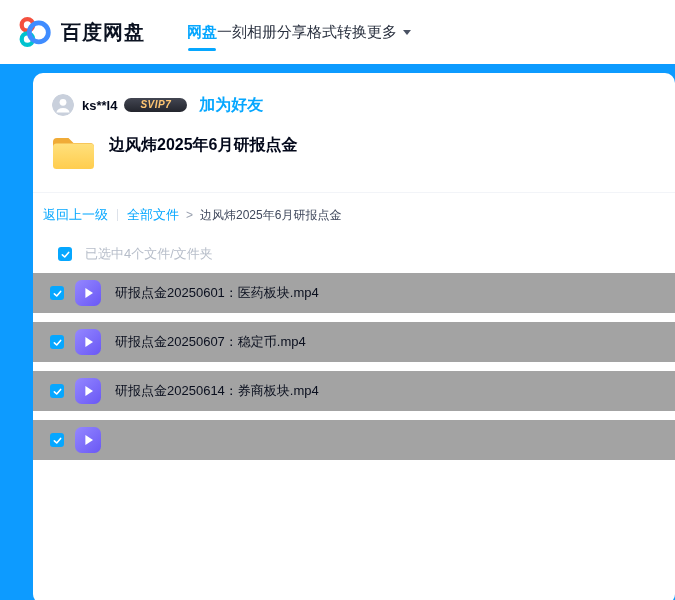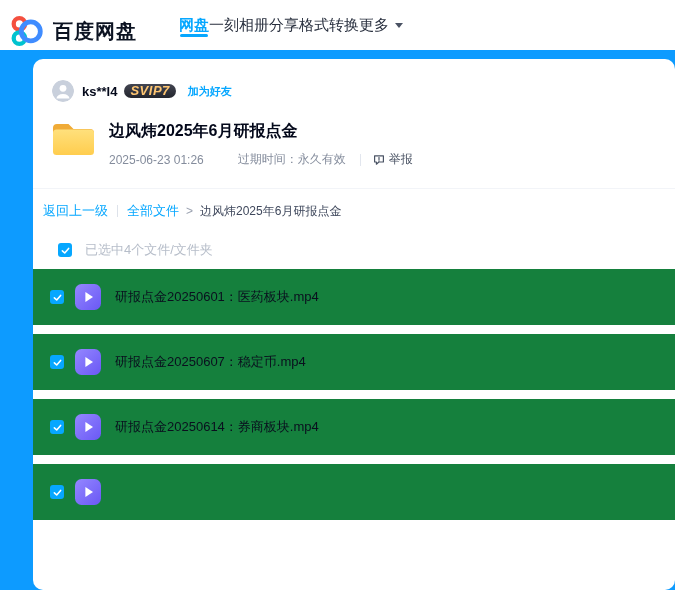--- a/index.html
+++ b/index.html
@@ -6,23 +6,23 @@
   html,body { margin:0; padding:0; }
   body {
     width:675px; height:600px; overflow:hidden;
     font-family:"Liberation Sans","DejaVu Sans",sans-serif;
     background:#ffffff;
     -webkit-font-smoothing:antialiased;
   }
 
   
   .header {
-    height:50px; background:#fff;
-    display:flex; align-items:flex-end;
-    padding-left:8px;
+    height:64px; background:#fff;
+    display:flex; align-items:center;
+    padding-left:16px;
     position:relative; z-index:2;
   }
   .logo { display:flex; align-items:center; gap:7px; cursor:pointer; }
   .logo-text { font-size:20px; font-weight:800; color:#0c1322; letter-spacing:1px; }
 
   .nav { display:flex; align-items:center; margin-left:42px; height:100%; }
   .nav-item {
     font-size:15px; color:#272e3d; cursor:pointer;
     height:100%; display:flex; align-items:center; position:relative; white-space:nowrap;
   }
@@ -42,26 +42,26 @@
   .card {
     position:absolute; left:33px; top:9px; right:0; bottom:0;
     background:#fff; border-top-left-radius:10px; overflow:hidden;border-radius:10px;
   }
 
   
   .user-row { display:flex; align-items:center; margin:21px 0 0 19px; }
   .avatar { width:22px; height:22px; border-radius:50%; overflow:hidden; flex:0 0 auto; }
   .user-name { margin-left:8px; font-size:13px; font-weight:700; color:#03081a; }
   .vip-badge {
-    margin-left:7px; height:14px; padding:0 6px; border-radius:7px;
+    margin-left:7px; height:14px; padding:0 16px; border-radius:7px;
     background:linear-gradient(180deg,#434652,#23252d);
-    color:#ffc672; font-size:13px; font-style:italic; font-weight:800;
+    color:#ffc672; font-size:10px; font-style:italic; font-weight:800;
     letter-spacing:.5px; line-height:14px;
   }
-  .add-friend { margin-left:12px; font-size:11px; font-weight:700; color:#06a7ff; cursor:pointer; }
+  .add-friend { margin-left:12px; font-size:16px; font-weight:700; color:#06a7ff; cursor:pointer; }
 
   
   .share-header { display:flex; margin:17px 0 0 17px; }
   .share-info { margin-left:12px; padding-top:2px; }
   .share-title { font-size:16px; font-weight:700; color:#03081a; }
   .share-meta { display:flex; align-items:center; margin-top:9px; font-size:12px; color:#848c9c; }
   .meta-date { margin-right:34px; }
   .meta-divider { width:1px; height:12px; background:#e2e6ee; margin:0 12px 0 14px; }
   .report { display:flex; align-items:center; gap:4px; color:#4a5364; cursor:pointer; }
 
@@ -77,21 +77,21 @@
   .select-row { display:flex; align-items:center; margin:21px 0 0 25px; }
   .checkbox {
     width:14px; height:14px; border-radius:3px; background:#06a7ff;
     display:flex; align-items:center; justify-content:center; cursor:pointer; flex:0 0 auto;
   }
   .select-label { margin-left:13px; font-size:13px; color:#b6bdc9; }
 
   
   .file-list { margin-top:10px; }
   .file-row {
-    height:56px; margin-top:9px; background:#15803d;
+    height:40px; margin-top:9px; background:#a3a3a3;
     display:flex; align-items:center; padding-left:17px; cursor:pointer;
   }
   .file-row:first-child { margin-top:0; }
   .video-icon { width:26px; height:26px; margin-left:11px; flex:0 0 auto; }
   .file-name { margin-left:14px; font-size:13px; color:#0a0f1e; }
 
   .hidden-defs { position:absolute; width:0; height:0; }
 </style>
 </head>
 <body>
@@ -161,35 +161,20 @@
 
     <div class="share-header">
       <span style="display:flex;">
         <svg width="47" height="39" viewBox="0 0 47 39">
           <path d="M3 9 a4 4 0 0 1 4 -4 h11.5 l5 5 h16.5 a4 4 0 0 1 4 4 v2 H3 z" fill="#f0ab37"></path>
           <rect x="3" y="10.5" width="41" height="25.5" rx="3.5" fill="url(#foldgrad)"></rect>
         </svg>
       </span>
       <div class="share-info">
         <div class="share-title">边风炜2025年6月研报点金</div>
-        <div class="share-meta">
-          <span class="meta-date">2025-06-23 01:26</span>
-          <span>过期时间：永久有效</span>
-          <span class="meta-divider"></span>
-          <span class="report">
-            <span style="display:flex;">
-              <svg width="12" height="12" viewBox="0 0 12 12">
-                <path d="M1.6 1.8 h8.8 v6.2 h-4.6 l-2.4 2.2 v-2.2 h-1.8 z" fill="none" stroke="#4a5364" stroke-width="1.2" stroke-linejoin="round"></path>
-                <line x1="6" y1="3.6" x2="6" y2="5.6" stroke="#4a5364" stroke-width="1.2" stroke-linecap="round"></line>
-                <circle cx="6" cy="7" r="0.7" fill="#4a5364"></circle>
-              </svg>
-            </span>
-            <span>举报</span>
-          </span>
-        </div>
       </div>
     </div>
 
     <div class="crumb-section">
       <div class="breadcrumb">
         <span class="crumb-link">返回上一级</span>
         <span class="crumb-sep"></span>
         <span class="crumb-link">全部文件</span>
         <span class="crumb-arrow">&gt;</span>
         <span class="crumb-current">边风炜2025年6月研报点金</span>

